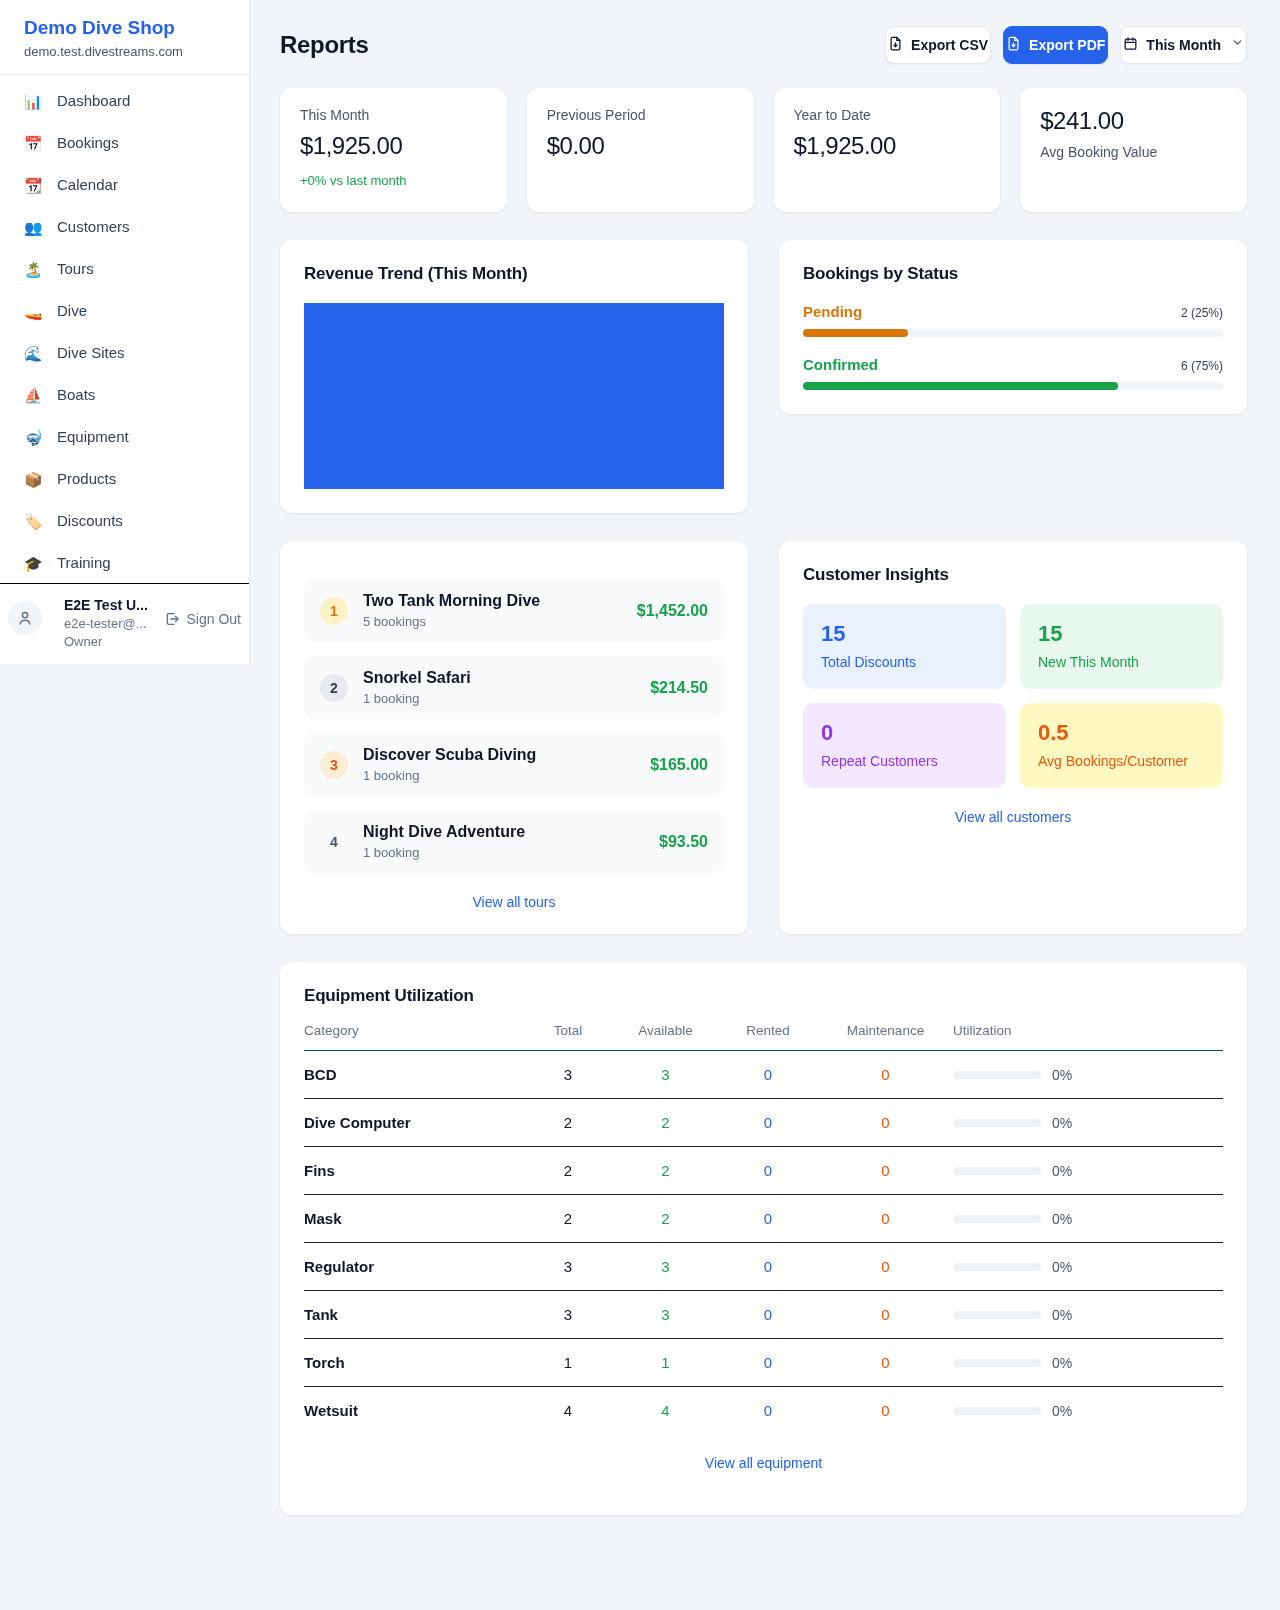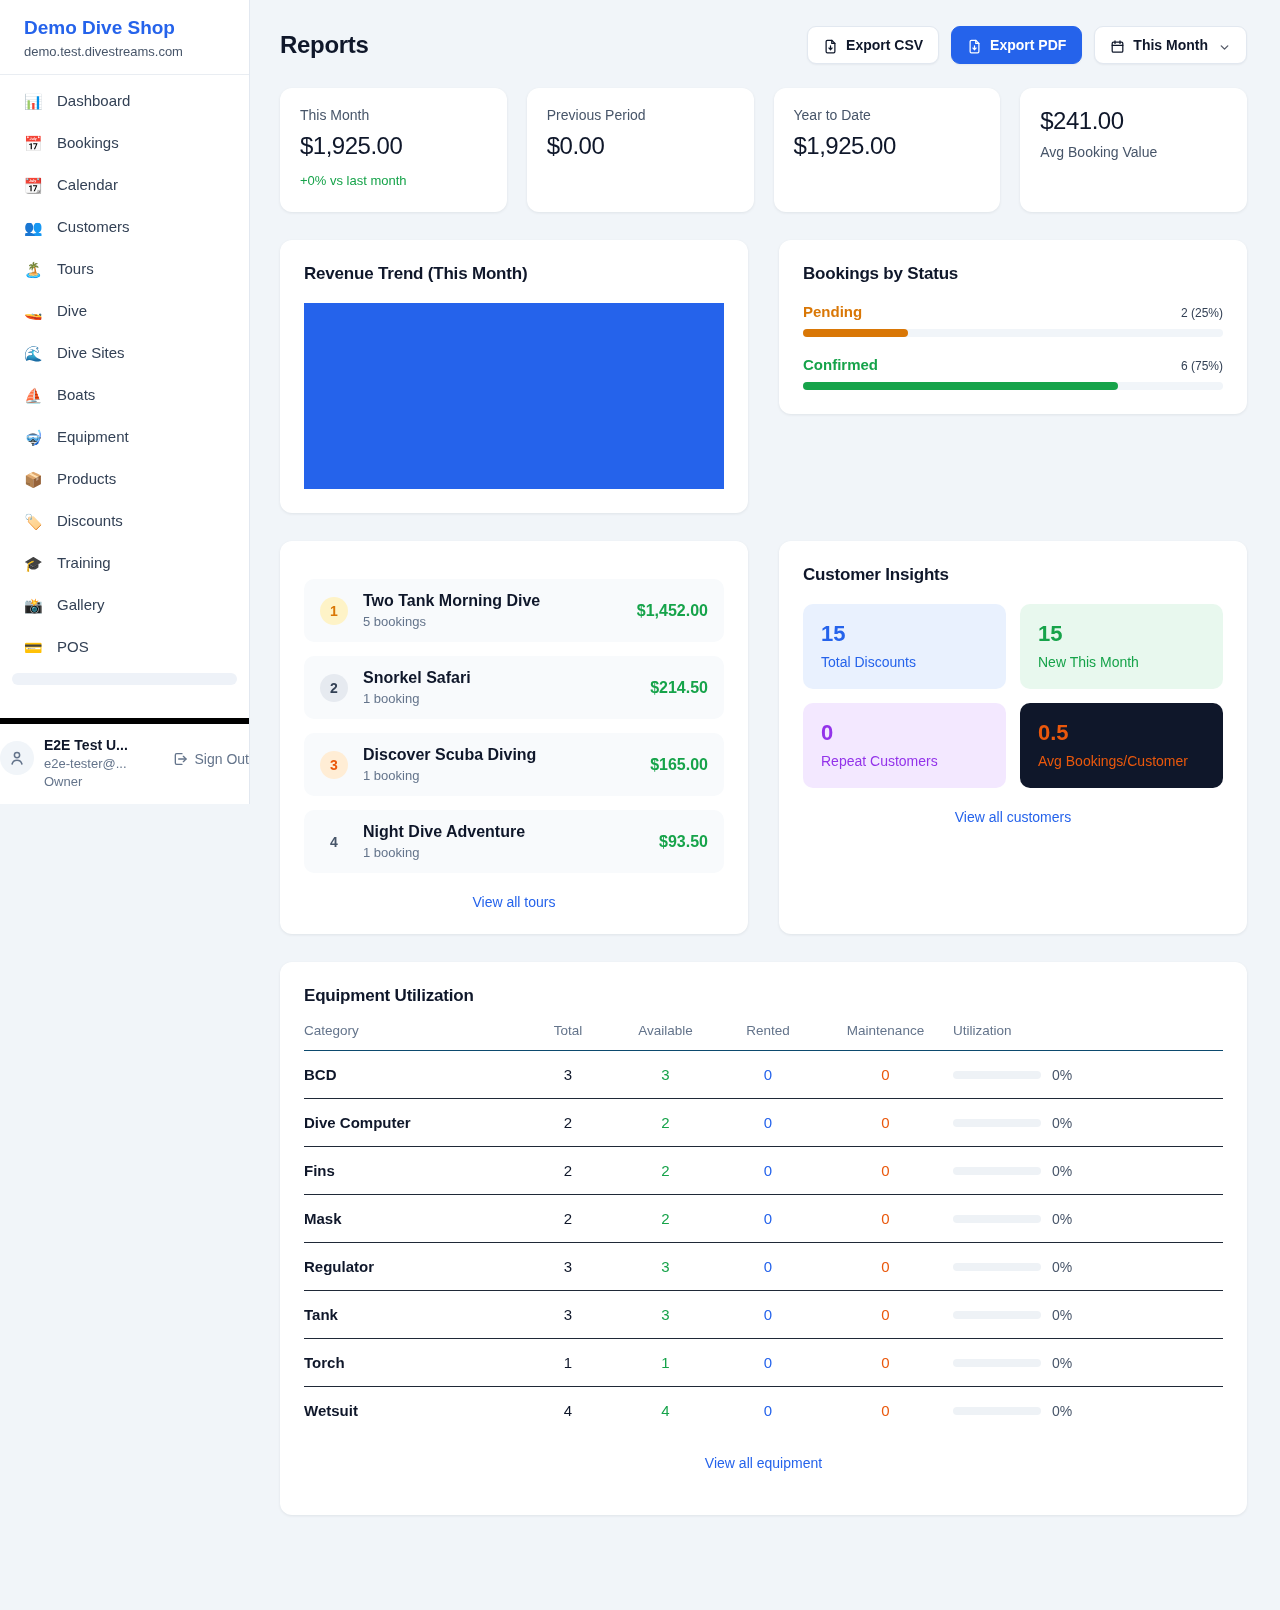--- a/index.html
+++ b/index.html
@@ -5,59 +5,59 @@
   * { box-sizing: border-box; }
   html,body { margin:0; padding:0; }
   body {
     width:1280px; height:1610px; position:relative; overflow:hidden;
     background:#f1f5f9; color:#0f172a;
     font-family:"Liberation Sans", sans-serif;
   }
 
   
   .sidebar {
-    position:absolute; left:0; top:0; width:250px; height:804px;
+    position:absolute; left:0; top:0; width:250px; height:664px;
     background:#fff; border-right:1px solid #e2e8f0;
     display:flex; flex-direction:column;
   }
   .sidebar-header { padding:17px 24px 15px; border-bottom:1px solid #e9edf2; }
   .shop-name { font-size:19px; font-weight:700; color:#2563eb; }
   .shop-domain { font-size:13px; color:#475569; margin-top:5px; }
   .nav { flex:1; padding:10px 12px 0; overflow:hidden; }
   .nav-item {
     display:flex; align-items:center; gap:13px;
     padding:7px 12px; margin-bottom:10px; border-radius:8px;
     font-size:15px; color:#334155; cursor:pointer; line-height:18px;
   }
   .nav-icon { width:20px; font-size:15px; line-height:1; text-align:center; flex:none; }
   .nav-partial { height:12px; background:#eef2f8; border-radius:8px; }
   .sidebar-footer {
-    border-top:6px solid #000000; padding:13px 0 15px;
-    display:flex; align-items:flex-start; gap:10px;
+    border-top:1px solid #000000; padding:13px 8px 15px;
+    display:flex; align-items:flex-start; gap:22px;
   }
   .avatar {
     width:34px; height:34px; border-radius:50%; background:#f1f5f9; color:#64748b;
     display:flex; align-items:center; justify-content:center; flex:none; margin-top:4px;
   }
   .user-info { min-width:0; }
   .user-name { font-size:14px; font-weight:700; white-space:nowrap; }
   .user-email,.user-role { font-size:13px; color:#64748b; margin-top:3px; white-space:nowrap; }
   .sign-out {
     margin-left:auto; display:flex; align-items:center; gap:7px;
     color:#64748b; font-size:14px; margin-top:14px; cursor:pointer; white-space:nowrap;
   }
 
   
   .main { margin-left:250px; padding:26px 33px 0 30px; }
   .header-row { display:flex; align-items:center; justify-content:space-between; margin-bottom:24px; }
   .page-title { font-size:24px; font-weight:700; margin:0; letter-spacing:-0.3px; }
   .header-actions { display:flex; gap:12px; }
   .btn {
-    display:flex; align-items:flex-end; gap:8px; font-size:14px; font-weight:600;
-    padding:9px 15px; border-radius:9px; background:#fff; color:#0f172a;
+    display:flex; align-items:flex-start; gap:8px; font-size:14px; font-weight:600;
+    padding:9px 2px; border-radius:9px; background:#fff; color:#0f172a;
     border:1px solid #e2e8f0; box-shadow:0 1px 2px rgba(15,23,42,.05);
     cursor:pointer; font-family:inherit; line-height:18px;
   }
   .btn-primary { background:#2563eb; color:#fff; border-color:#2563eb; }
   .btn .chev { color:inherit; opacity:.7; margin-left:2px; display:flex; }
 
   .card { background:#fff; border-radius:12px; box-shadow:0 1px 3px rgba(15,23,42,.08); }
 
   .stats-row { display:grid; grid-template-columns:repeat(4,1fr); gap:20px; margin-bottom:28px; }
   .stat-card { padding:19px 20px 24px; }
@@ -102,21 +102,21 @@
   .tour-revenue { font-size:16px; font-weight:700; color:#16a34a; white-space:nowrap; }
   .view-link { display:block; text-align:center; color:#2563eb; font-size:14px; margin-top:21px; text-decoration:none; cursor:pointer; }
 
   .insight-grid { display:grid; grid-template-columns:1fr 1fr; gap:14px; margin-top:19px; }
   .tile { border-radius:10px; padding:17px 18px 19px; }
   .tile-value { font-size:22px; font-weight:700; }
   .tile-label { font-size:14px; margin-top:7px; }
   .tile-blue   { background:#e9f1fe; color:#2563eb; }
   .tile-green  { background:#e8f8ee; color:#16a34a; }
   .tile-purple { background:#f3e8ff; color:#9333ea; }
-  .tile-orange { background:#0f172a; color:#ea580c; }
+  .tile-orange { background:#fef9c3; color:#ea580c; }
 
   .equip-card { padding:24px 24px 44px; margin-bottom:45px; }
   .equip-table { width:100%; border-collapse:collapse; margin-top:17px; table-layout:fixed; }
   .equip-table th {
     font-size:13.5px; font-weight:400; color:#64748b; text-align:center;
     padding:0 0 12px; border-bottom:1px solid #0c4a6e;
   }
   .equip-table th.cat, .equip-table th.util { text-align:left; }
   .equip-table td {
     padding:15px 0; font-size:15px; text-align:center; border-bottom:1px solid #1f2937;

